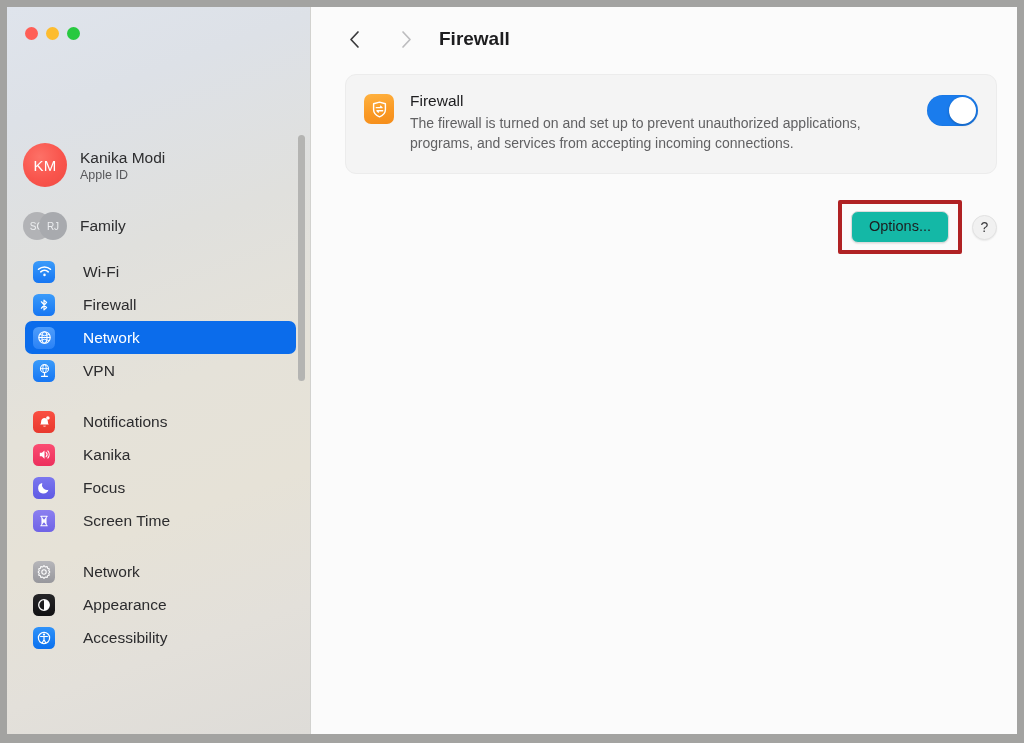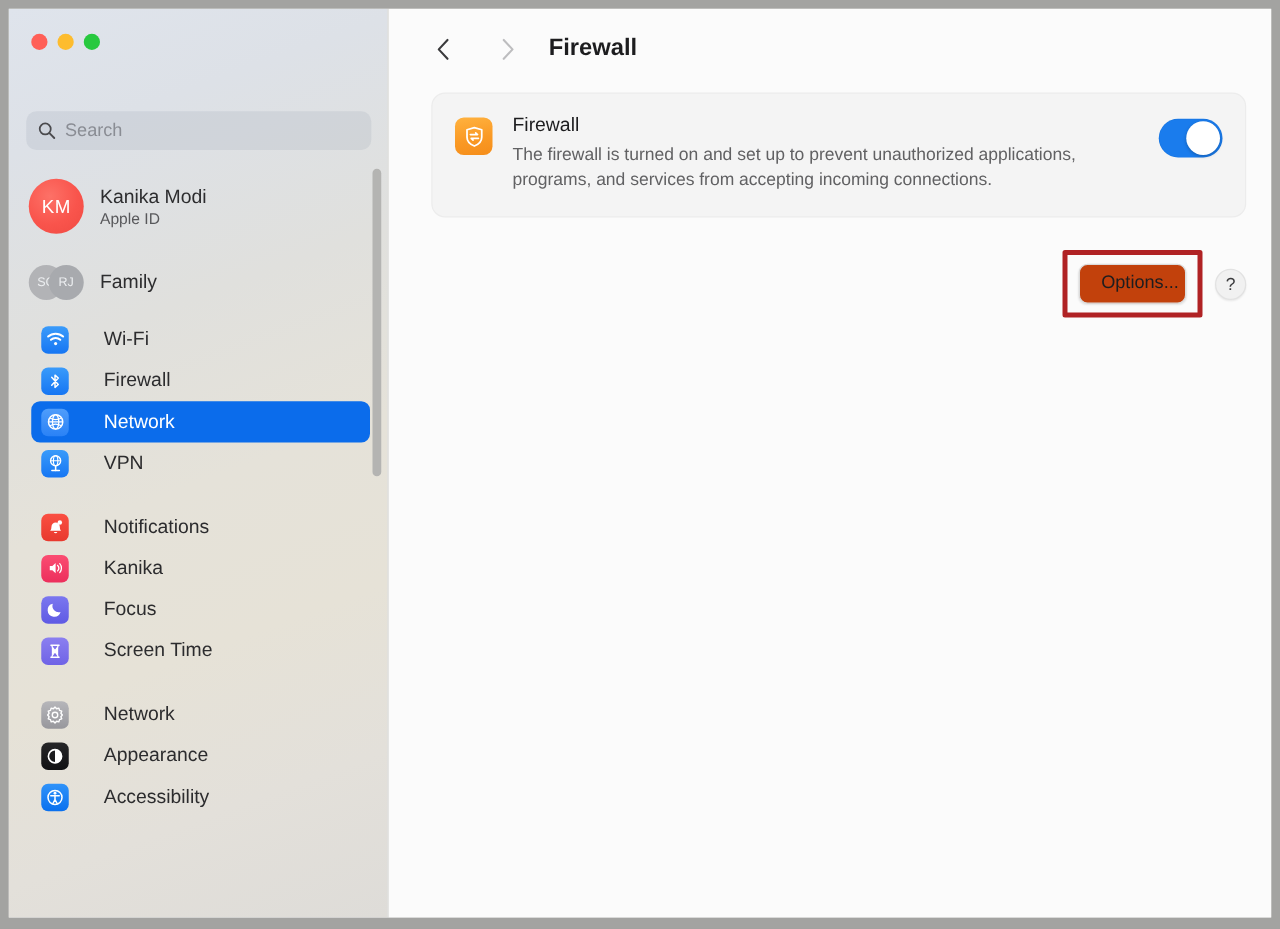--- a/index.html
+++ b/index.html
@@ -254,24 +254,24 @@
     height: 40px;
   }
   .highlight-box {
     border: 4px solid #b02224;
     border-radius: 2px;
     padding: 7px 9px;
     display: flex;
     align-items: center;
   }
   .options-button {
-    background: #c2410c;
+    background: #14b8a6;
     border: 1px solid #dcdcdc;
     border-radius: 7px;
-    padding: 6px 5px 7px 17px;
+    padding: 6px 17px 7px 17px;
     font-size: 14.5px;
     color: #1d1d1f;
     font-family: "Liberation Sans", sans-serif;
     box-shadow: 0 1px 1.5px rgba(0,0,0,0.09);
     line-height: 1.2;
   }
   .help-button {
     width: 25px; height: 25px;
     border-radius: 50%;
     background: #f1f1f1;
@@ -289,29 +289,20 @@
 <div class="window">
 
   <div class="sidebar">
 
     <div class="traffic-lights">
       <div class="tl tl-red"></div>
       <div class="tl tl-yellow"></div>
       <div class="tl tl-green"></div>
     </div>
 
-    <div class="search-box">
-      <span class="search-icon">
-        <svg width="15" height="15" viewBox="0 0 16 16">
-          <circle cx="6.6" cy="6.6" r="4.7" fill="none" stroke="#4a4a4d" stroke-width="1.5"></circle>
-          <line x1="10.2" y1="10.2" x2="14.3" y2="14.3" stroke="#4a4a4d" stroke-width="1.6" stroke-linecap="round"></line>
-        </svg>
-      </span>
-      <span class="search-text">Search</span>
-    </div>
 
     <div class="account-row">
       <div class="avatar-km">KM</div>
       <div class="account-text">
         <span class="account-name">Kanika Modi</span>
         <span class="account-sub">Apple ID</span>
       </div>
     </div>
 
     <div class="family-row">

